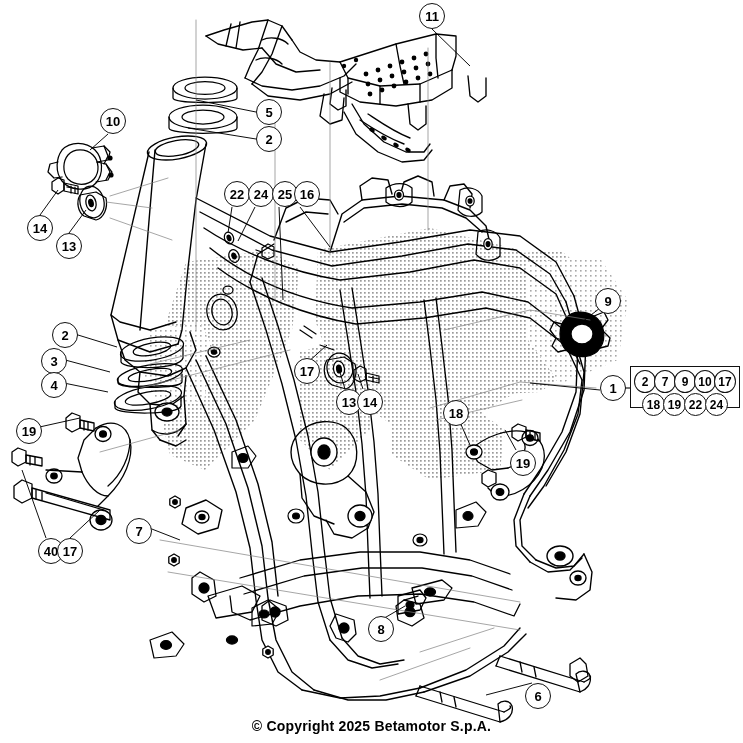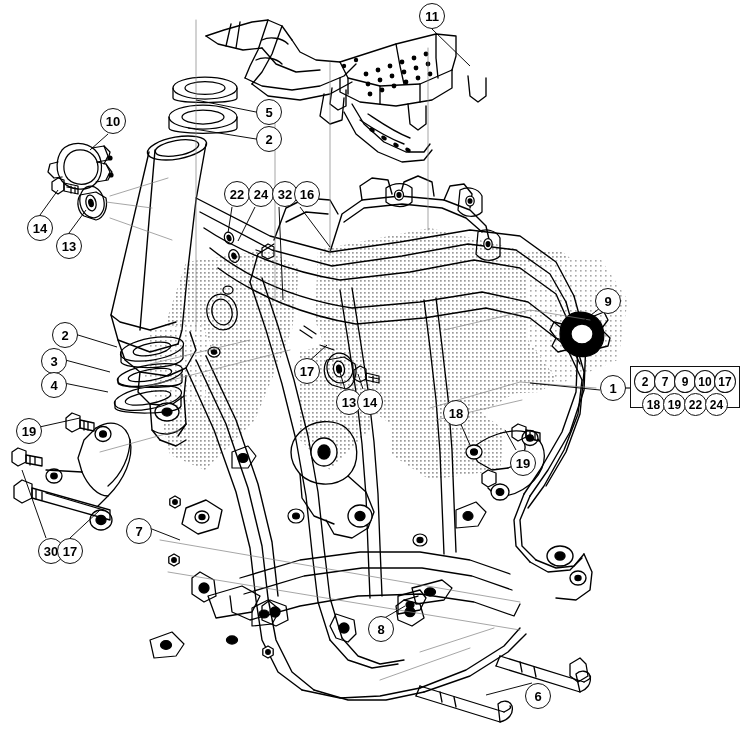--- a/index.html
+++ b/index.html
@@ -483,34 +483,34 @@
 
 <div class="balloon-layer" id="balloon-layer">
       <div class="balloon" style="left: 419px; top: 3px;">11</div>
       <div class="balloon" style="left: 256px; top: 99px;">5</div>
       <div class="balloon" style="left: 256px; top: 126px;">2</div>
       <div class="balloon" style="left: 100px; top: 108px;">10</div>
       <div class="balloon" style="left: 27px; top: 215px;">14</div>
       <div class="balloon" style="left: 56px; top: 233px;">13</div>
       <div class="balloon" style="left: 224px; top: 181px;">22</div>
       <div class="balloon" style="left: 248px; top: 181px;">24</div>
-      <div class="balloon" style="left: 272px; top: 181px;">32</div>
+      <div class="balloon" style="left: 272px; top: 181px;">25</div>
       <div class="balloon" style="left: 294px; top: 181px;">16</div>
       <div class="balloon" style="left: 52px; top: 322px;">2</div>
       <div class="balloon" style="left: 41px; top: 348px;">3</div>
       <div class="balloon" style="left: 41px; top: 372px;">4</div>
       <div class="balloon" style="left: 595px; top: 288px;">9</div>
       <div class="balloon" style="left: 600px; top: 375px;">1</div>
       <div class="balloon" style="left: 294px; top: 358px;">17</div>
       <div class="balloon" style="left: 336px; top: 389px;">13</div>
       <div class="balloon" style="left: 357px; top: 389px;">14</div>
       <div class="balloon" style="left: 443px; top: 400px;">18</div>
       <div class="balloon" style="left: 510px; top: 450px;">19</div>
       <div class="balloon" style="left: 16px; top: 418px;">19</div>
-      <div class="balloon" style="left: 38px; top: 538px;">30</div>
+      <div class="balloon" style="left: 38px; top: 538px;">40</div>
       <div class="balloon" style="left: 57px; top: 538px;">17</div>
       <div class="balloon" style="left: 126px; top: 518px;">7</div>
       <div class="balloon" style="left: 368px; top: 616px;">8</div>
       <div class="balloon" style="left: 525px; top: 683px;">6</div>
     </div>
 
 <div class="groupbox" id="groupbox" style="left: 630px; top: 366px; width: 110px; height: 42px;">
       <div class="grow">
         <div class="balloon sm">2</div>
         <div class="balloon sm">7</div>
@@ -519,14 +519,15 @@
         <div class="balloon sm">17</div>
       </div>
       <div class="grow">
         <div class="balloon sm">18</div>
         <div class="balloon sm">19</div>
         <div class="balloon sm">22</div>
         <div class="balloon sm">24</div>
       </div>
     </div>
 
+<div class="copyright">© Copyright 2025 Betamotor S.p.A.</div>
 
 </div>
 
 </body></html>

